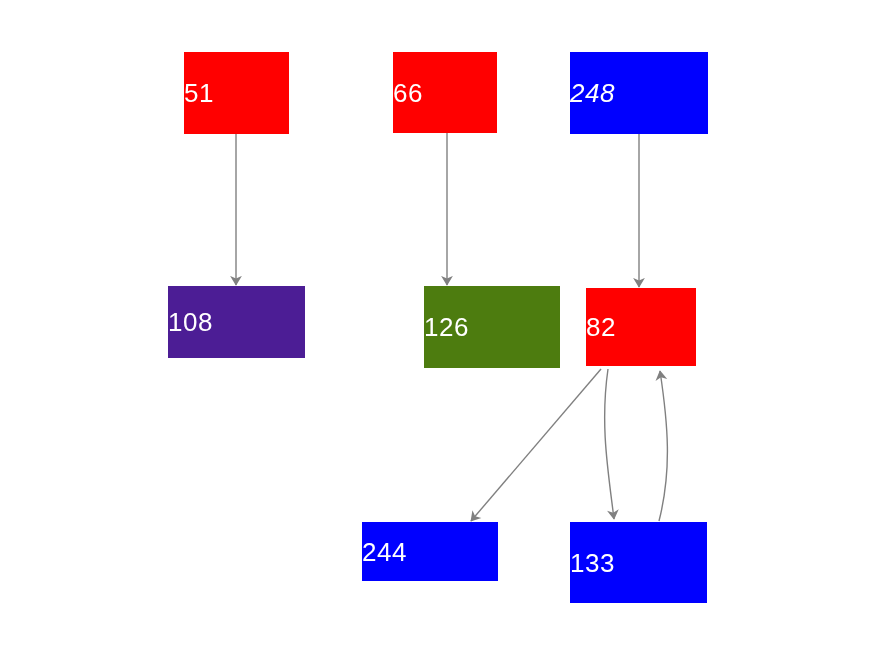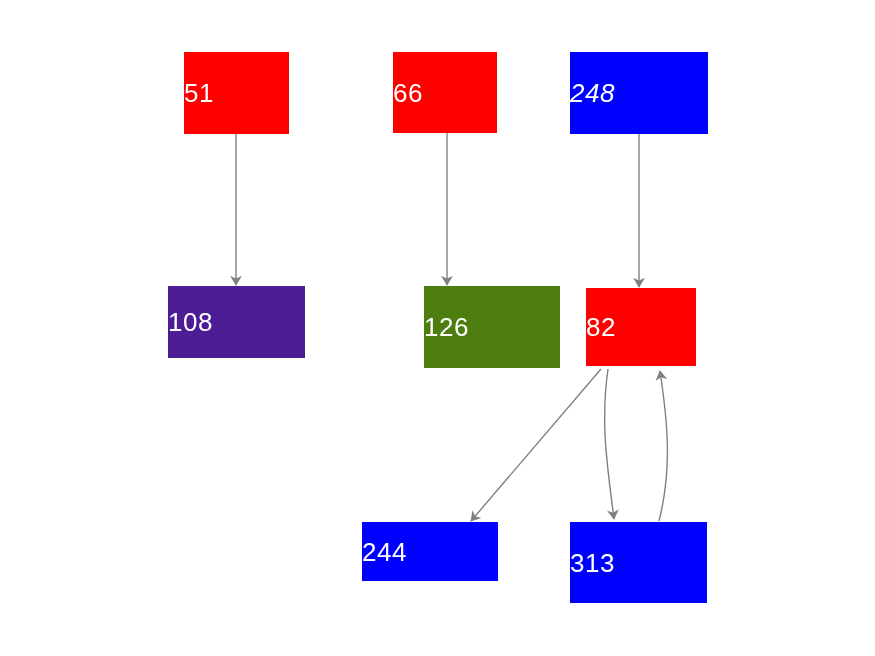--- a/index.html
+++ b/index.html
@@ -98,16 +98,16 @@
 
   <div class="node" style="left:586px; top:288px; width:110px; height:78px; background:#ff0000;">
     <span class="node-label">82</span>
   </div>
 
   <div class="node" style="left:362px; top:522px; width:136px; height:59px; background:#0000ff;">
     <span class="node-label">244</span>
   </div>
 
   <div class="node" style="left:570px; top:522px; width:137px; height:81px; background:#0000ff;">
-    <span class="node-label">313</span>
+    <span class="node-label">133</span>
   </div>
 
 </div>
 
 </body></html>

